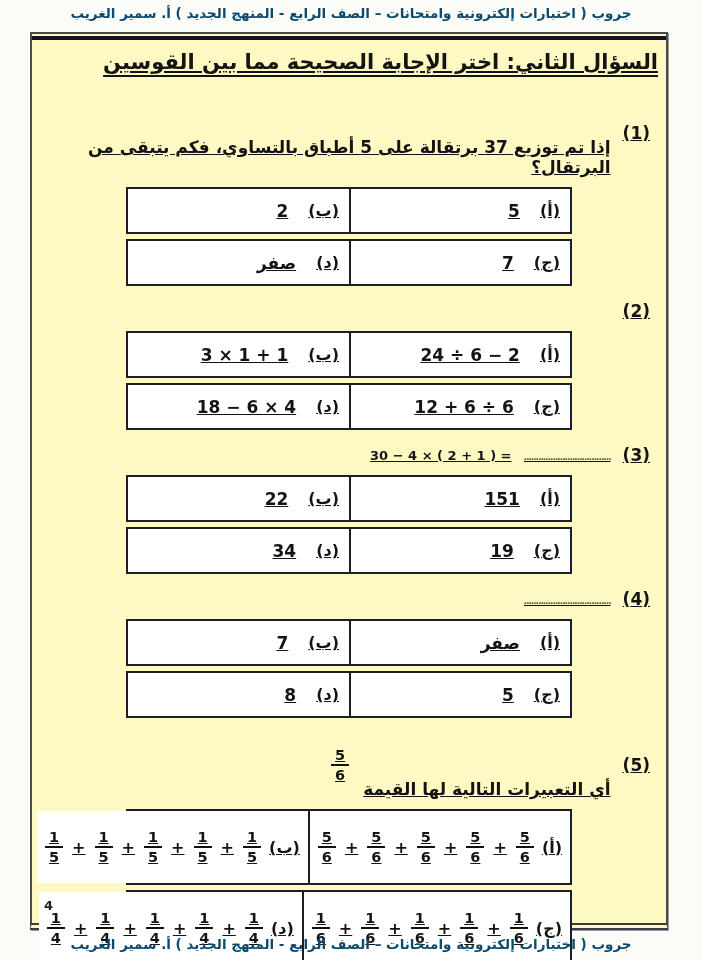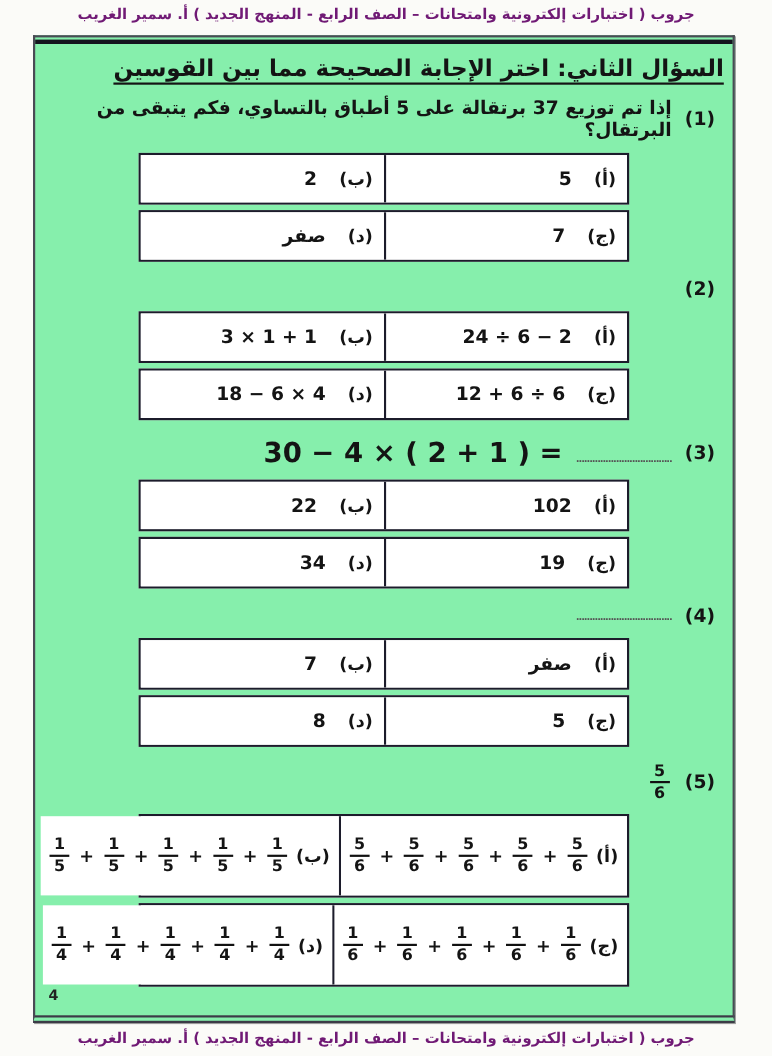--- a/index.html
+++ b/index.html
@@ -7,54 +7,55 @@
   body {
     font-family:"DejaVu Sans", sans-serif;
     background:#fbfbf8;
     color:#141414;
     position:relative;
     overflow:hidden;
   }
   .page-header, .page-footer {
     position:absolute; left:0; width:702px;
     text-align:center; font-weight:bold; font-size:13.5px;
-    direction:rtl; color:#701a75;
+    direction:rtl; color:#0c4a6e;
   }
   .page-header { top:5px; }
   .page-footer { top:936px; }
 
   .exam-frame {
     position:absolute; left:30px; top:32px;
     width:638px; height:898px;
-    background:#86efac;
+    background:#fef9c3;
     border:2px solid #4a4a55;
     border-bottom:7px double #3b3b46;
     box-shadow:1px 1px 0 #9a9a9a;
+    text-decoration:underline;
   }
   .top-rule { height:4px; background:#15151f; margin-top:2px; }
 
   .section-title {
     direction:rtl; text-align:right;
     font-size:21px; font-weight:bold;
     text-decoration:underline;
     text-underline-offset:6px;
     text-decoration-thickness:2px;
     padding:10px 8px 0 8px;
     letter-spacing:0;
   }
 
   .q-block { direction:rtl; padding:0 16px; }
   .q-head {
     display:flex; flex-direction:row; align-items:center;
     gap:12px; margin-top:15px;
     font-size:17px; font-weight:bold;
   }
   .q-num { font-size:17px; font-weight:bold; white-space:nowrap; }
-  .q-text { font-size:17px; font-weight:bold; }
-  .equation { direction:ltr; unicode-bidi:isolate; font-size:25px; font-weight:bold; }
+  .q-text { font-size:17px; font-weight:bold;margin-top:48px; }
+  .equation { direction:ltr; unicode-bidi:isolate; font-size:13px; font-weight:bold; }
   .dots {
     font-size:9px; letter-spacing:-1px; color:#555;
     align-self:flex-end; padding-bottom:3px; white-space:nowrap; overflow:hidden;
     max-width:110px; display:inline-block;
   }
 
   .opt-table { width:446px; margin:10px auto 0 auto; display:flex; flex-direction:column; gap:5px; }
   .opt-row {
     display:grid; grid-template-columns:1fr 1fr; direction:rtl;
     border:2.5px solid #1c1c2b; background:#fff;
@@ -153,21 +154,21 @@
   <div class="q-block">
     <div class="q-head">
       <span class="q-num">(3)</span>
       <span class="dots">....................................</span>
       <span class="equation">30 − 4 × ( 2 + 1 ) =</span>
     </div>
     <div class="opt-table">
       <div class="opt-row">
         <div class="opt-cell">
           <span class="opt-label">(أ)</span>
-          <span class="opt-value ltr">102</span>
+          <span class="opt-value ltr">151</span>
         </div>
         <div class="opt-cell">
           <span class="opt-label">(ب)</span>
           <span class="opt-value ltr">22</span>
         </div>
       </div>
       <div class="opt-row">
         <div class="opt-cell">
           <span class="opt-label">(ج)</span>
           <span class="opt-value ltr">19</span>
@@ -205,20 +206,21 @@
           <span class="opt-label">(د)</span>
           <span class="opt-value">8</span>
         </div>
       </div>
     </div>
   </div>
 
   <div class="q-block q5">
     <div class="q-head" style="margin-top:13px;">
       <span class="q-num">(5)</span>
+      <span class="q-text">أي التعبيرات التالية لها القيمة</span>
       <span class="frac frac-inline">
         <span class="num">5</span>
         <span class="den">6</span>
       </span>
     </div>
     <div class="opt-table">
       <div class="opt-row">
         <div class="opt-cell">
           <span class="opt-label">(أ)</span>
           <span class="fracsum">

